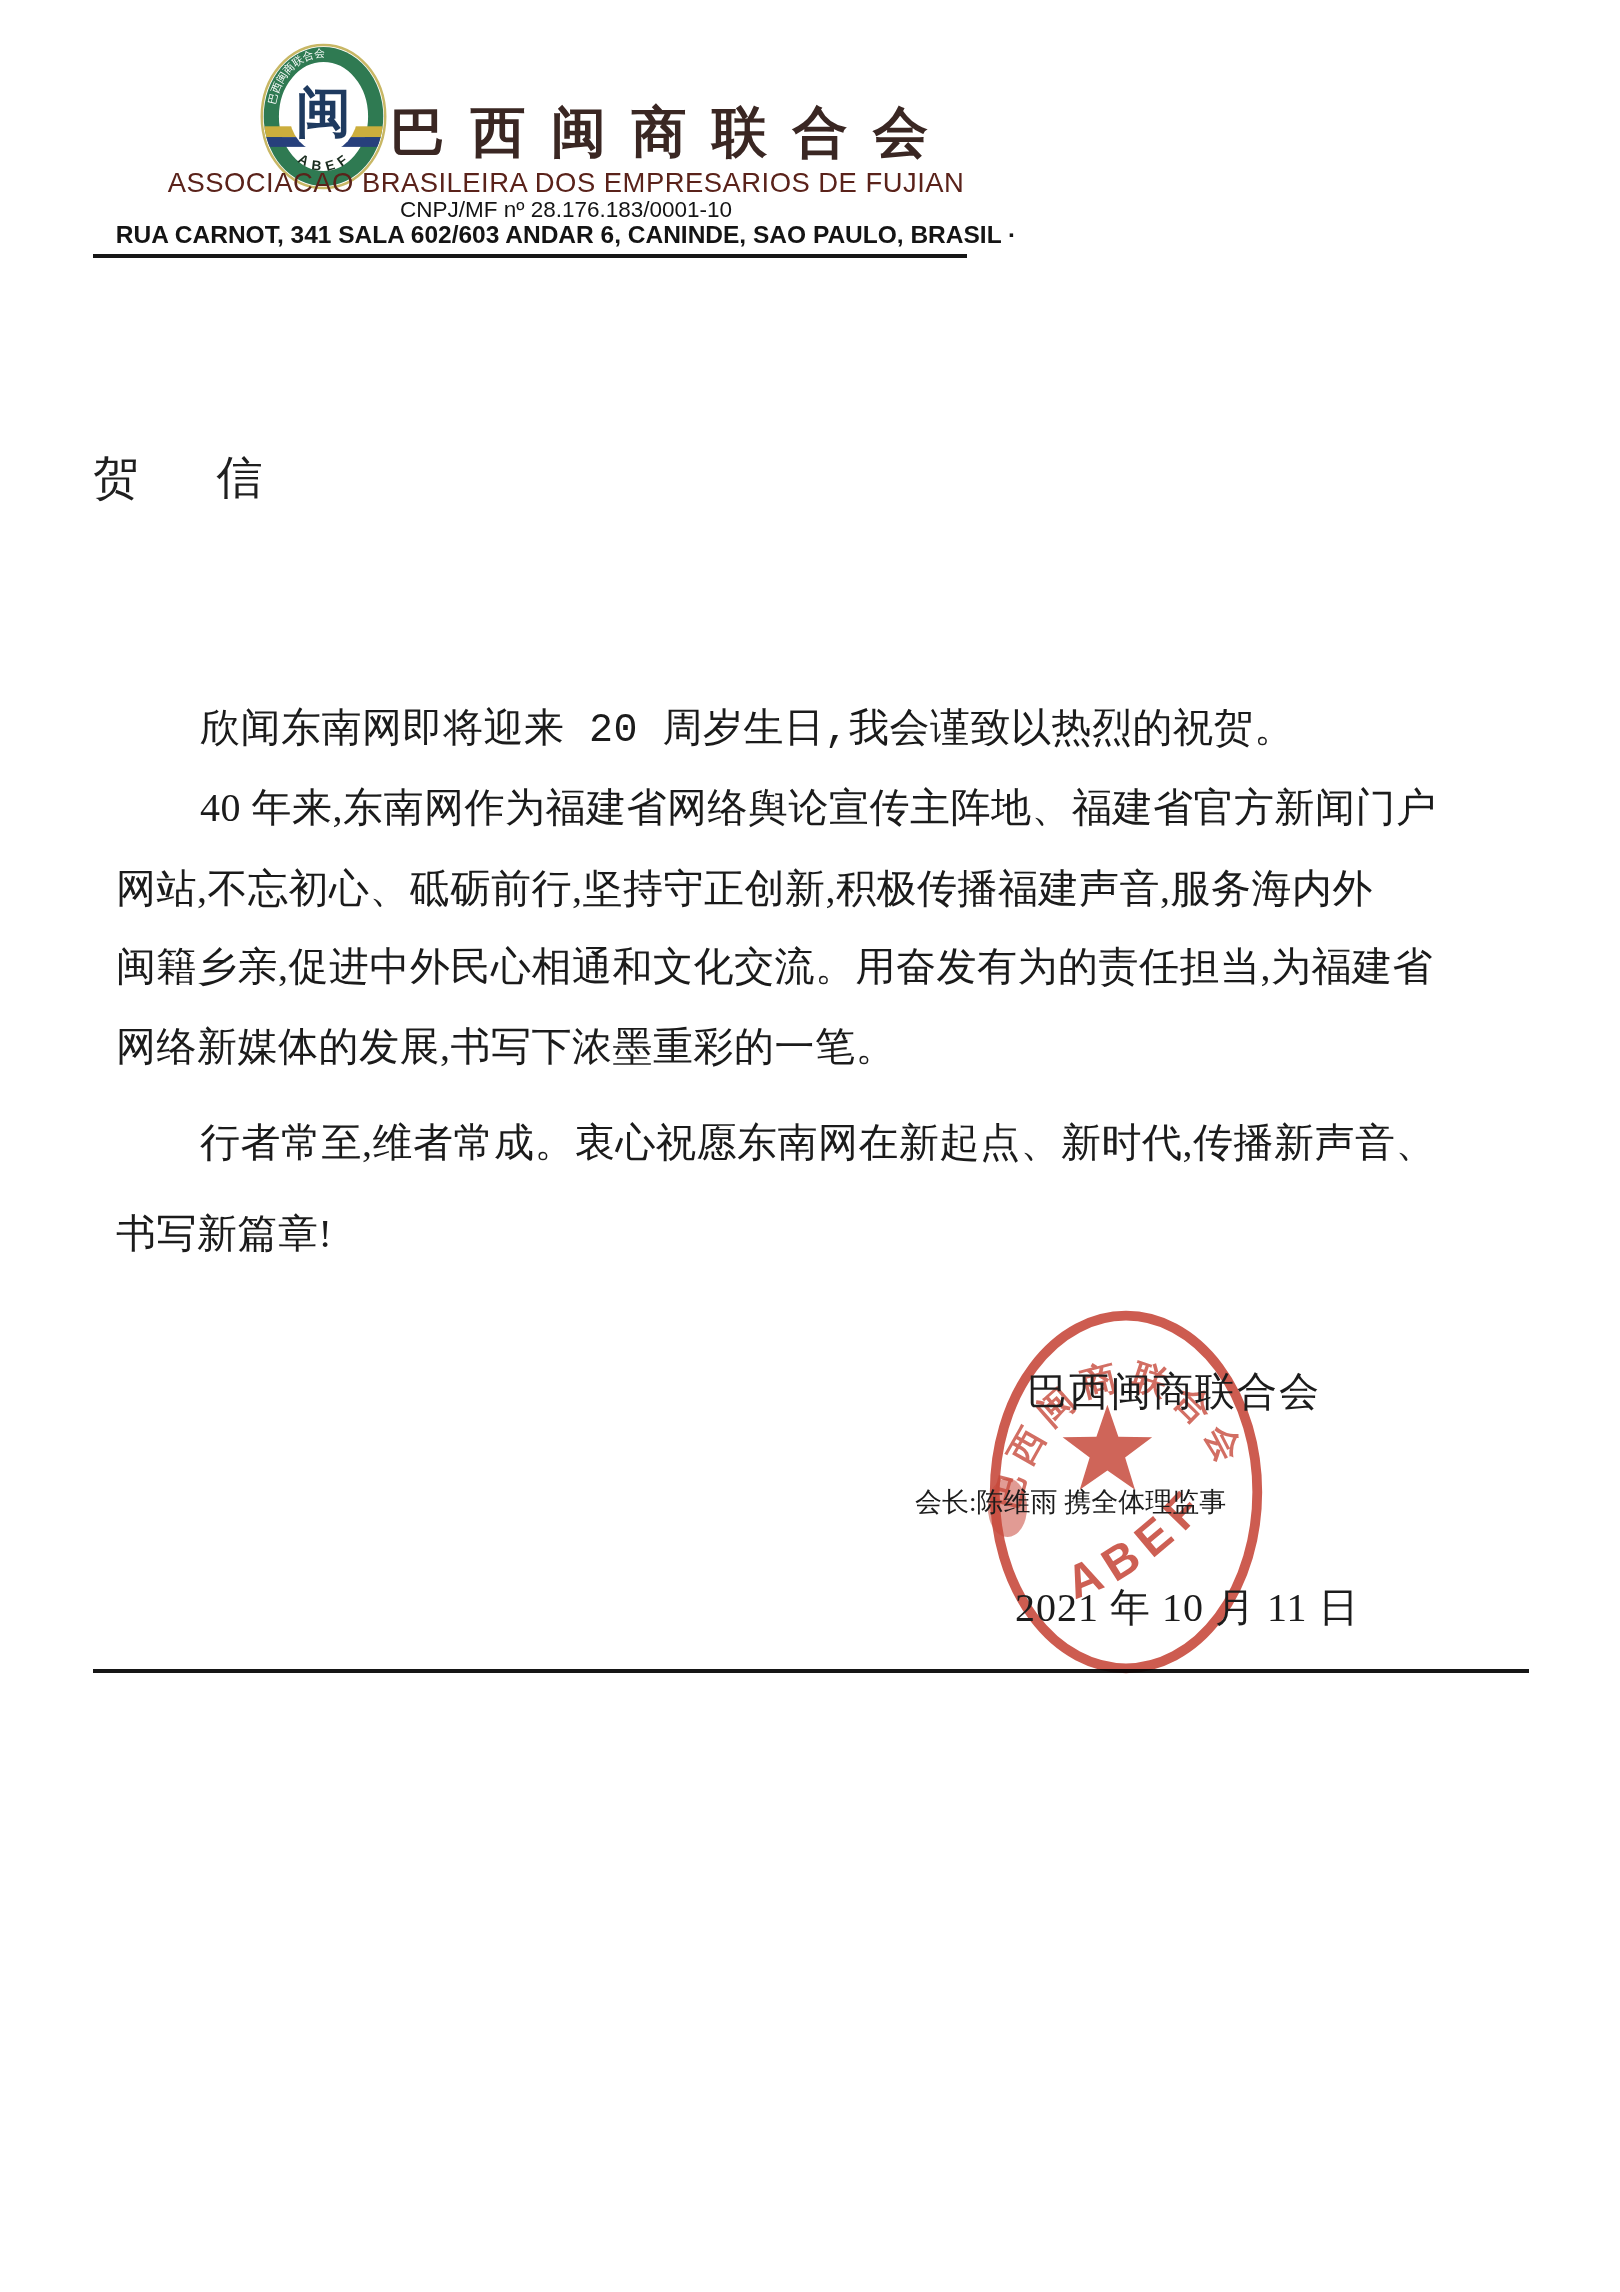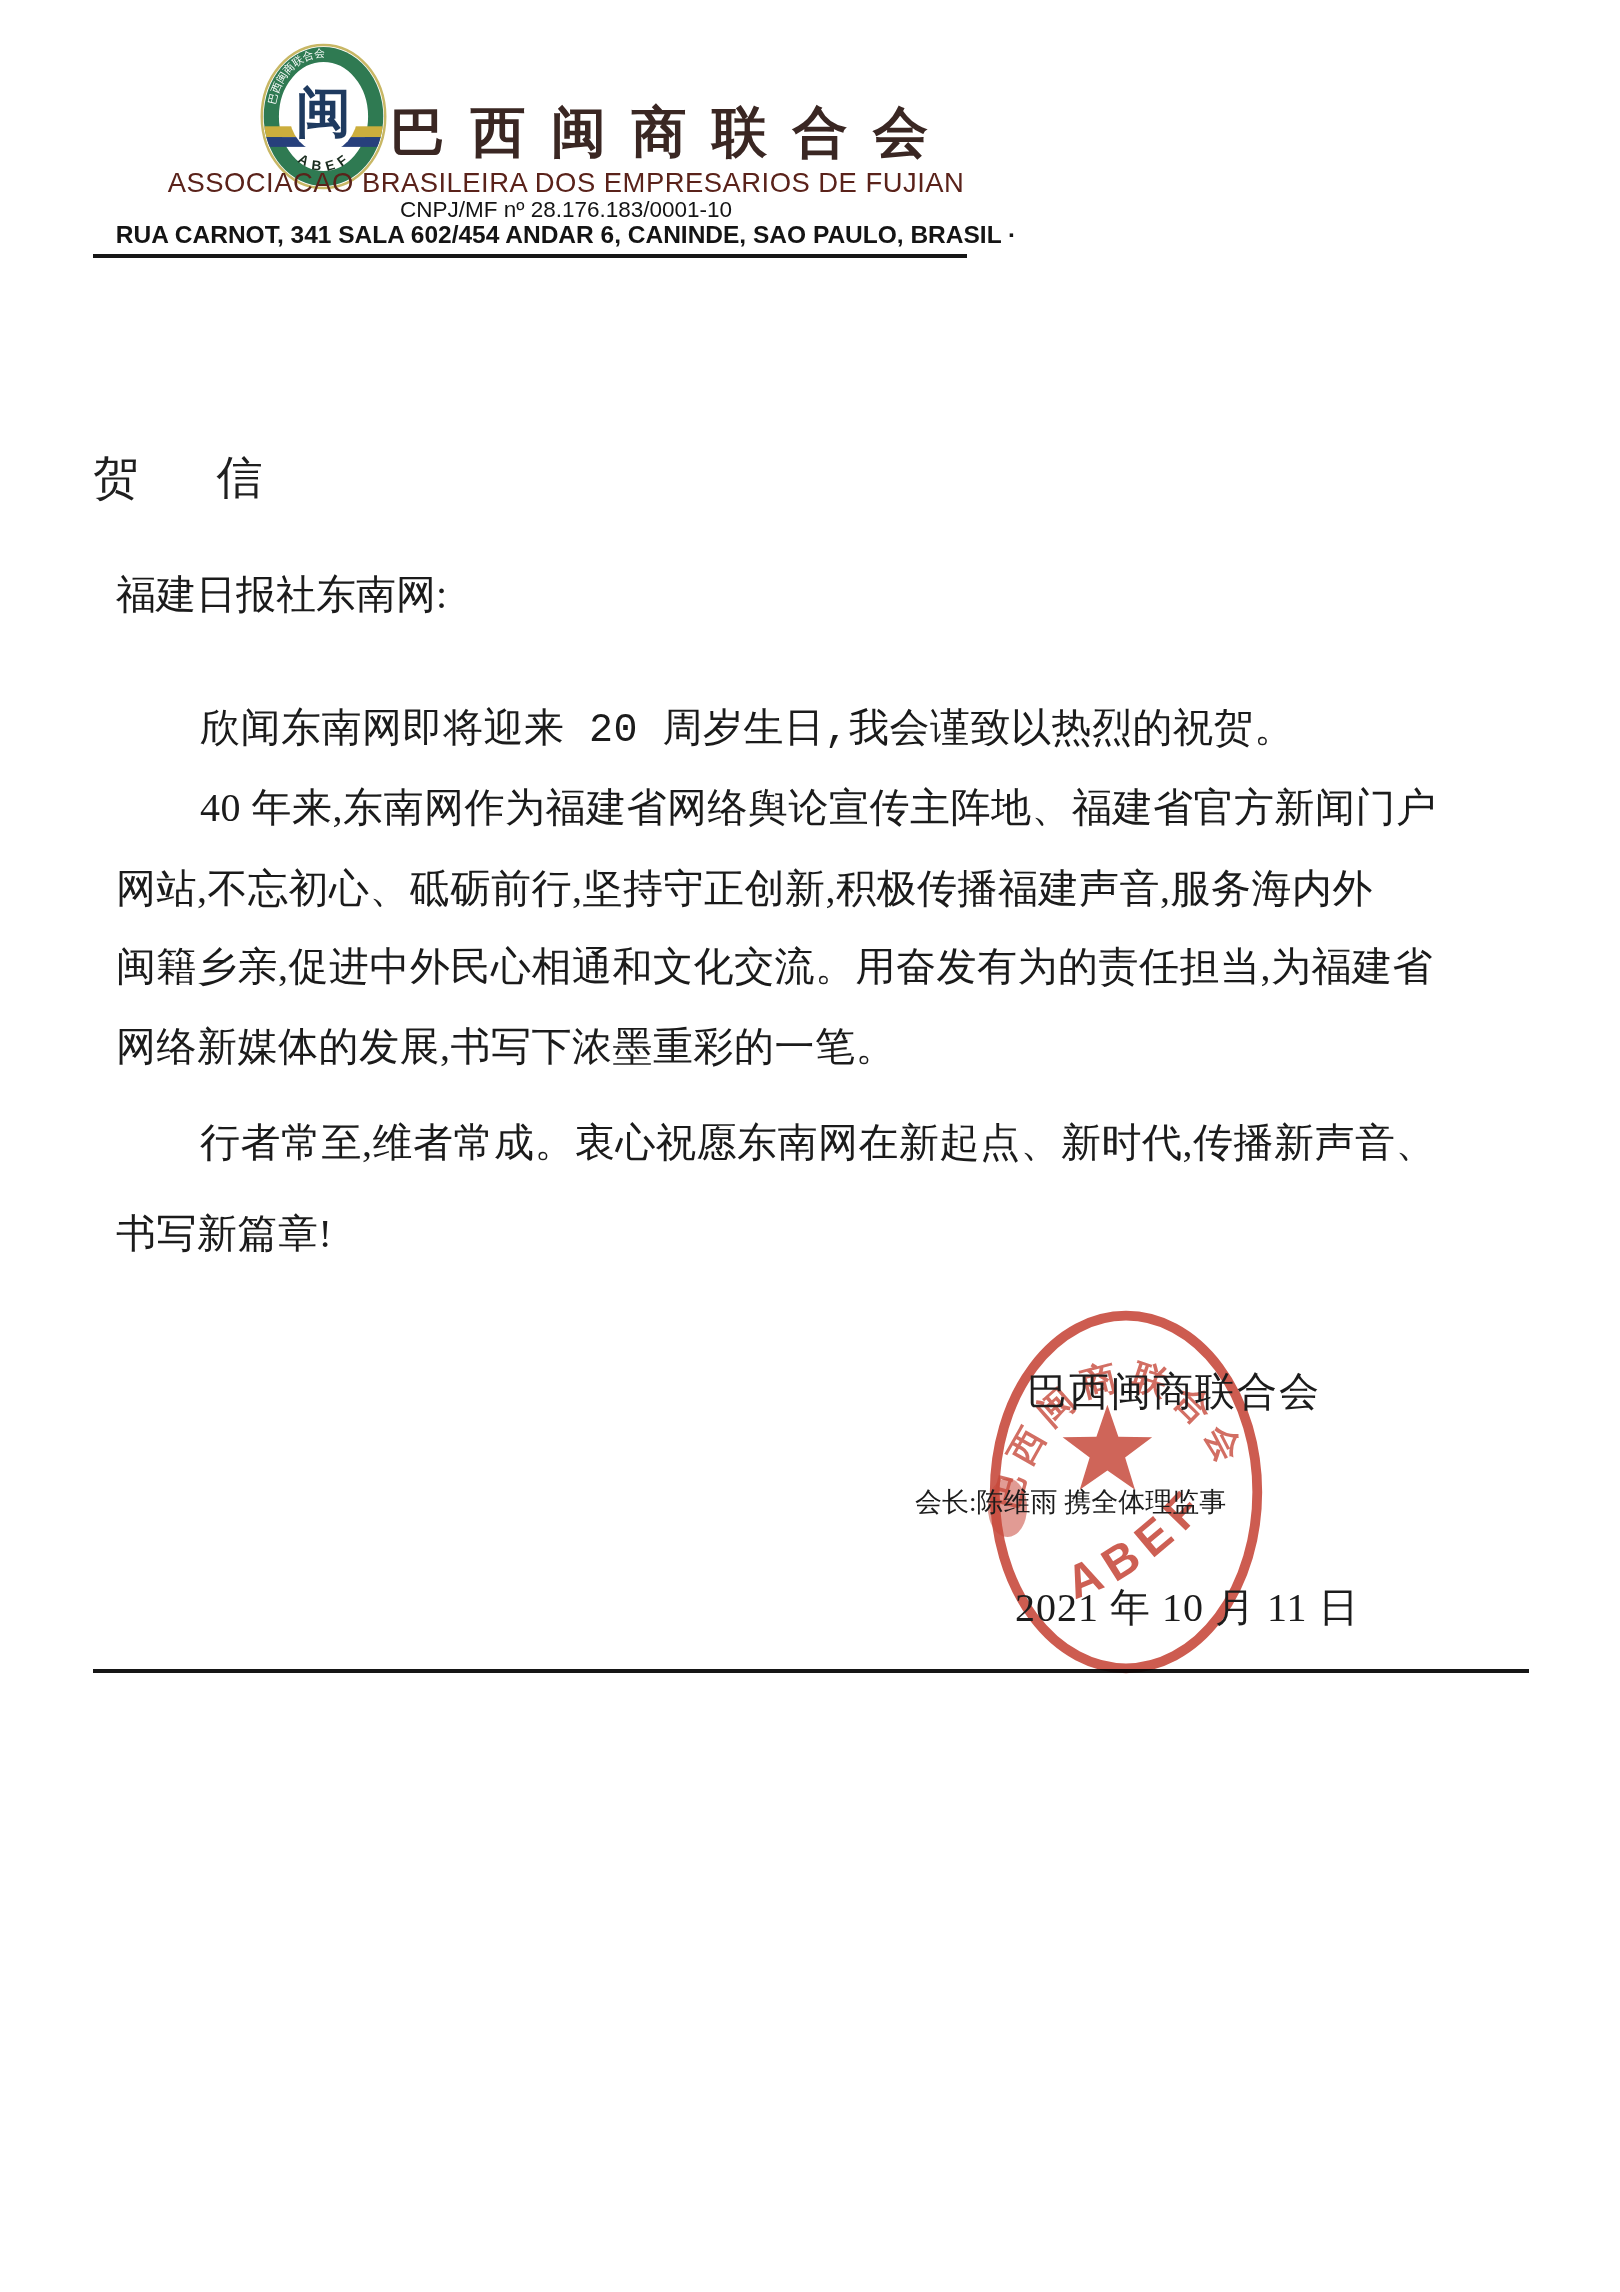--- a/index.html
+++ b/index.html
@@ -70,25 +70,24 @@
       <textPath href="#logoTopArc" startOffset="14%">巴西闽商联合会</textPath>
     </text>
     <text font-size="14" font-weight="bold" fill="#1a2c1f" letter-spacing="6" font-family="'Liberation Sans',sans-serif">
       <textPath href="#logoBotArc" startOffset="18%">ABEF</textPath>
     </text>
   </svg>
 
   <div id="org-cn" class="abs">巴西闽商联合会</div>
   <div id="org-pt" class="abs hdr-center">ASSOCIACAO BRASILEIRA DOS EMPRESARIOS DE FUJIAN</div>
   <div id="cnpj" class="abs hdr-center">CNPJ/MF nº 28.176.183/0001-10</div>
-  <div id="addr" class="abs hdr-center">RUA CARNOT, 341 SALA 602/454 ANDAR 6, CANINDE, SAO PAULO, BRASIL ·</div>
+  <div id="addr" class="abs hdr-center">RUA CARNOT, 341 SALA 602/603 ANDAR 6, CANINDE, SAO PAULO, BRASIL ·</div>
   <div id="rule-top" class="abs rule"></div>
 
   <div id="letter-title" class="abs">贺 信</div>
-  <div id="salutation" class="abs">福建日报社东南网:</div>
 
   <div id="l0" class="abs bodyline">欣闻东南网即将迎来 20 周岁生日,我会谨致以热烈的祝贺。</div>
   <div id="l1" class="abs bodyline">40 年来,东南网作为福建省网络舆论宣传主阵地、福建省官方新闻门户</div>
   <div id="l2" class="abs bodyline">网站,不忘初心、砥砺前行,坚持守正创新,积极传播福建声音,服务海内外</div>
   <div id="l3" class="abs bodyline">闽籍乡亲,促进中外民心相通和文化交流。用奋发有为的责任担当,为福建省</div>
   <div id="l4" class="abs bodyline">网络新媒体的发展,书写下浓墨重彩的一笔。</div>
   <div id="l5" class="abs bodyline">行者常至,维者常成。衷心祝愿东南网在新起点、新时代,传播新声音、</div>
   <div id="l6" class="abs bodyline">书写新篇章!</div>
 
   <svg id="stamp" class="abs" viewBox="0 0 302 392" xmlns="http://www.w3.org/2000/svg">

